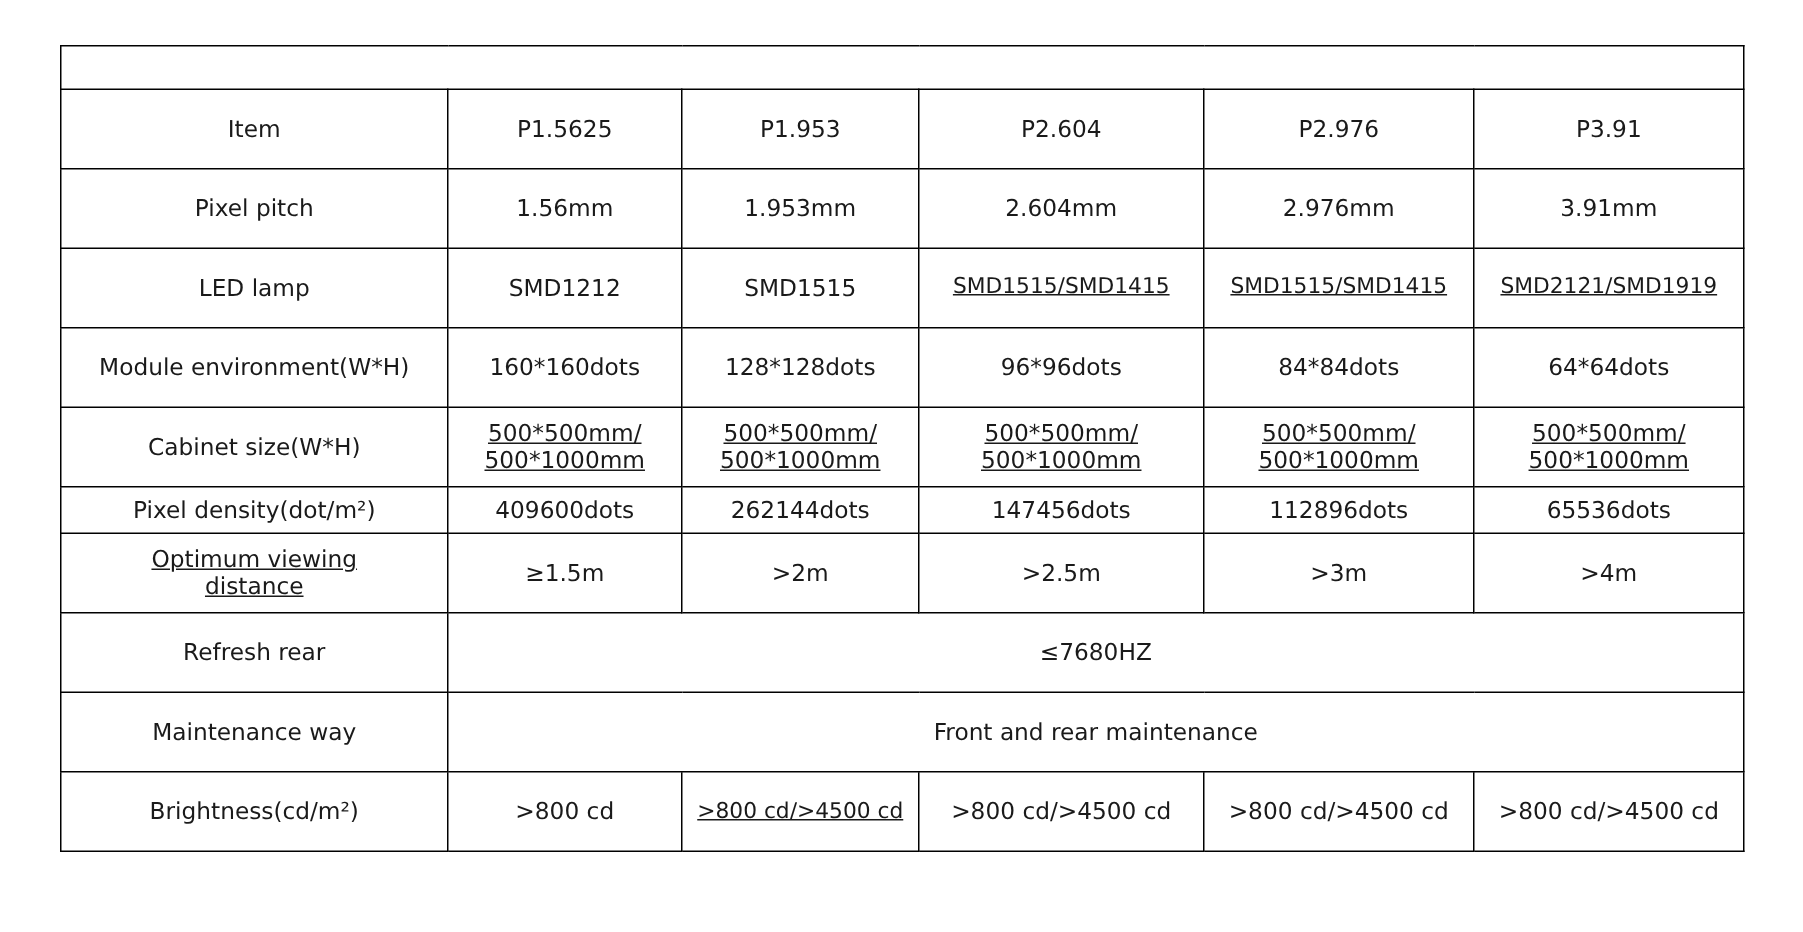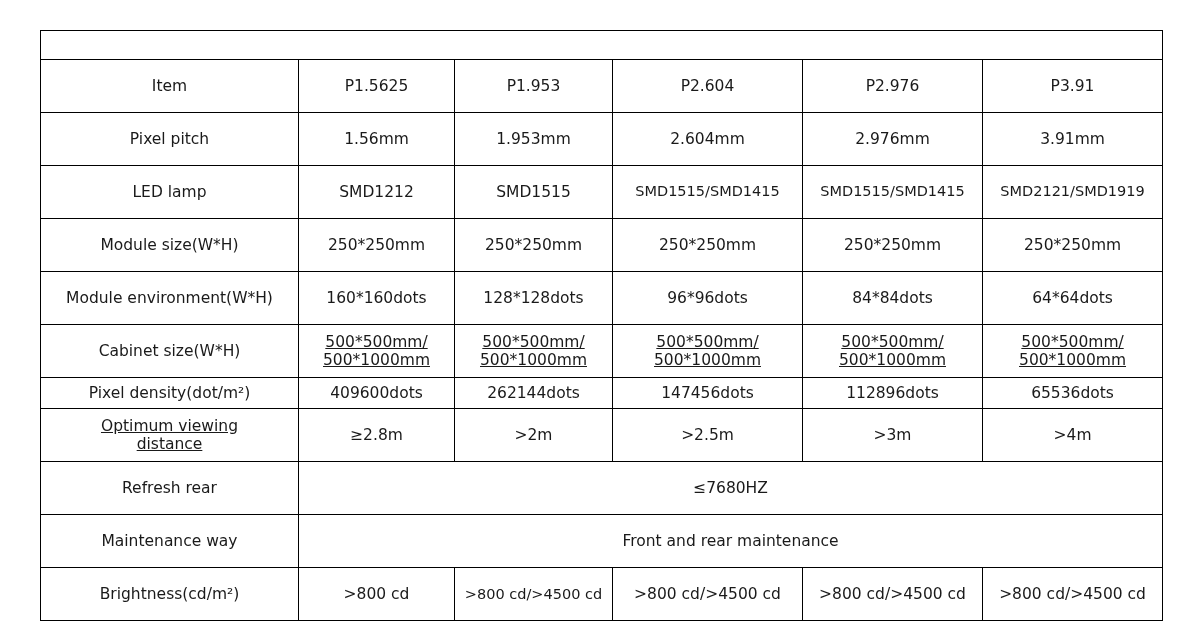--- a/index.html
+++ b/index.html
@@ -57,21 +57,21 @@
     font-size: 14.5px;
     line-height: 1.2;
   }
   .sub {
     display: block;
     text-decoration: underline;
   }
   td.span-all {
     font-size: 15.5px;
   }
-  .nowrap { white-space: nowrap; }
+  .nowrap { white-space: nowrap; text-decoration: underline; }
 </style>
 </head>
 <body>
 
 <div class="page">
   <table class="spec">
     <colgroup>
       <col class="c0">
         <col class="c1">
         <col class="c2">
@@ -105,28 +105,20 @@
       <tr class="rowtall">
         <td class="label">LED lamp</td>
         <td>SMD1212</td>
         <td>SMD1515</td>
         <td class="nowrap" style="font-size:14.5px">SMD1515/SMD1415</td>
         <td class="nowrap" style="font-size:14.5px">SMD1515/SMD1415</td>
         <td class="nowrap" style="font-size:14.5px">SMD2121/SMD1919</td>
       </tr>
 
 
-      <tr class="rowtall">
-        <td class="label">Module size(W*H)</td>
-        <td>250*250mm</td>
-        <td>250*250mm</td>
-        <td>250*250mm</td>
-        <td>250*250mm</td>
-        <td>250*250mm</td>
-      </tr>
 
       <tr class="rowtall">
         <td class="label">Module environment(W*H)</td>
         <td>160*160dots</td>
         <td>128*128dots</td>
         <td>96*96dots</td>
         <td>84*84dots</td>
         <td>64*64dots</td>
       </tr>
 
@@ -161,21 +153,21 @@
         <td>147456dots</td>
         <td>112896dots</td>
         <td>65536dots</td>
       </tr>
 
       <tr class="rowtall">
         <td class="label twoline">
           <span class="sub">Optimum viewing</span>
           <span class="sub">distance</span>
         </td>
-        <td>≥2.8m</td>
+        <td>≥1.5m</td>
         <td>&gt;2m</td>
         <td>&gt;2.5m</td>
         <td>&gt;3m</td>
         <td>&gt;4m</td>
       </tr>
 
       <tr class="rowtall">
         <td class="label">Refresh rear</td>
         <td class="span-all" colspan="5">≤7680HZ</td>
       </tr>

